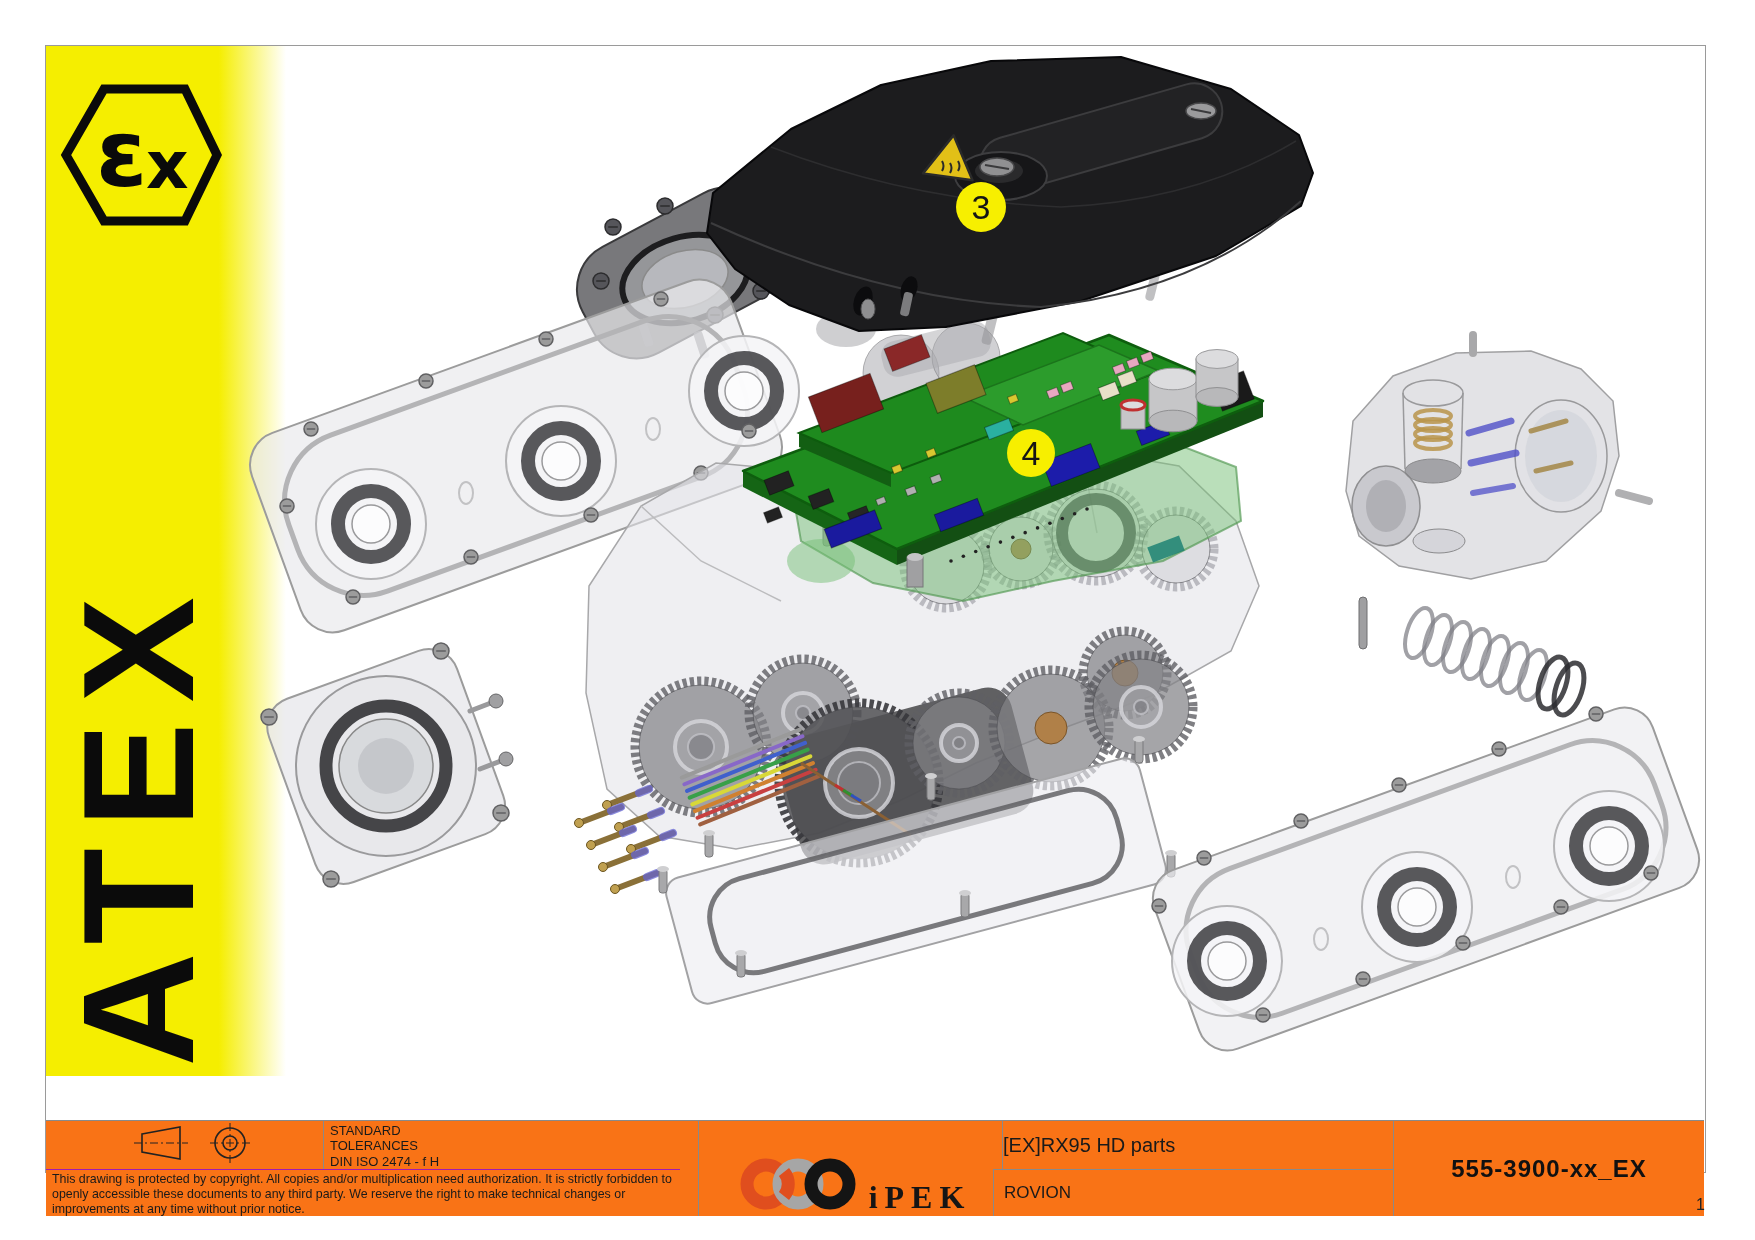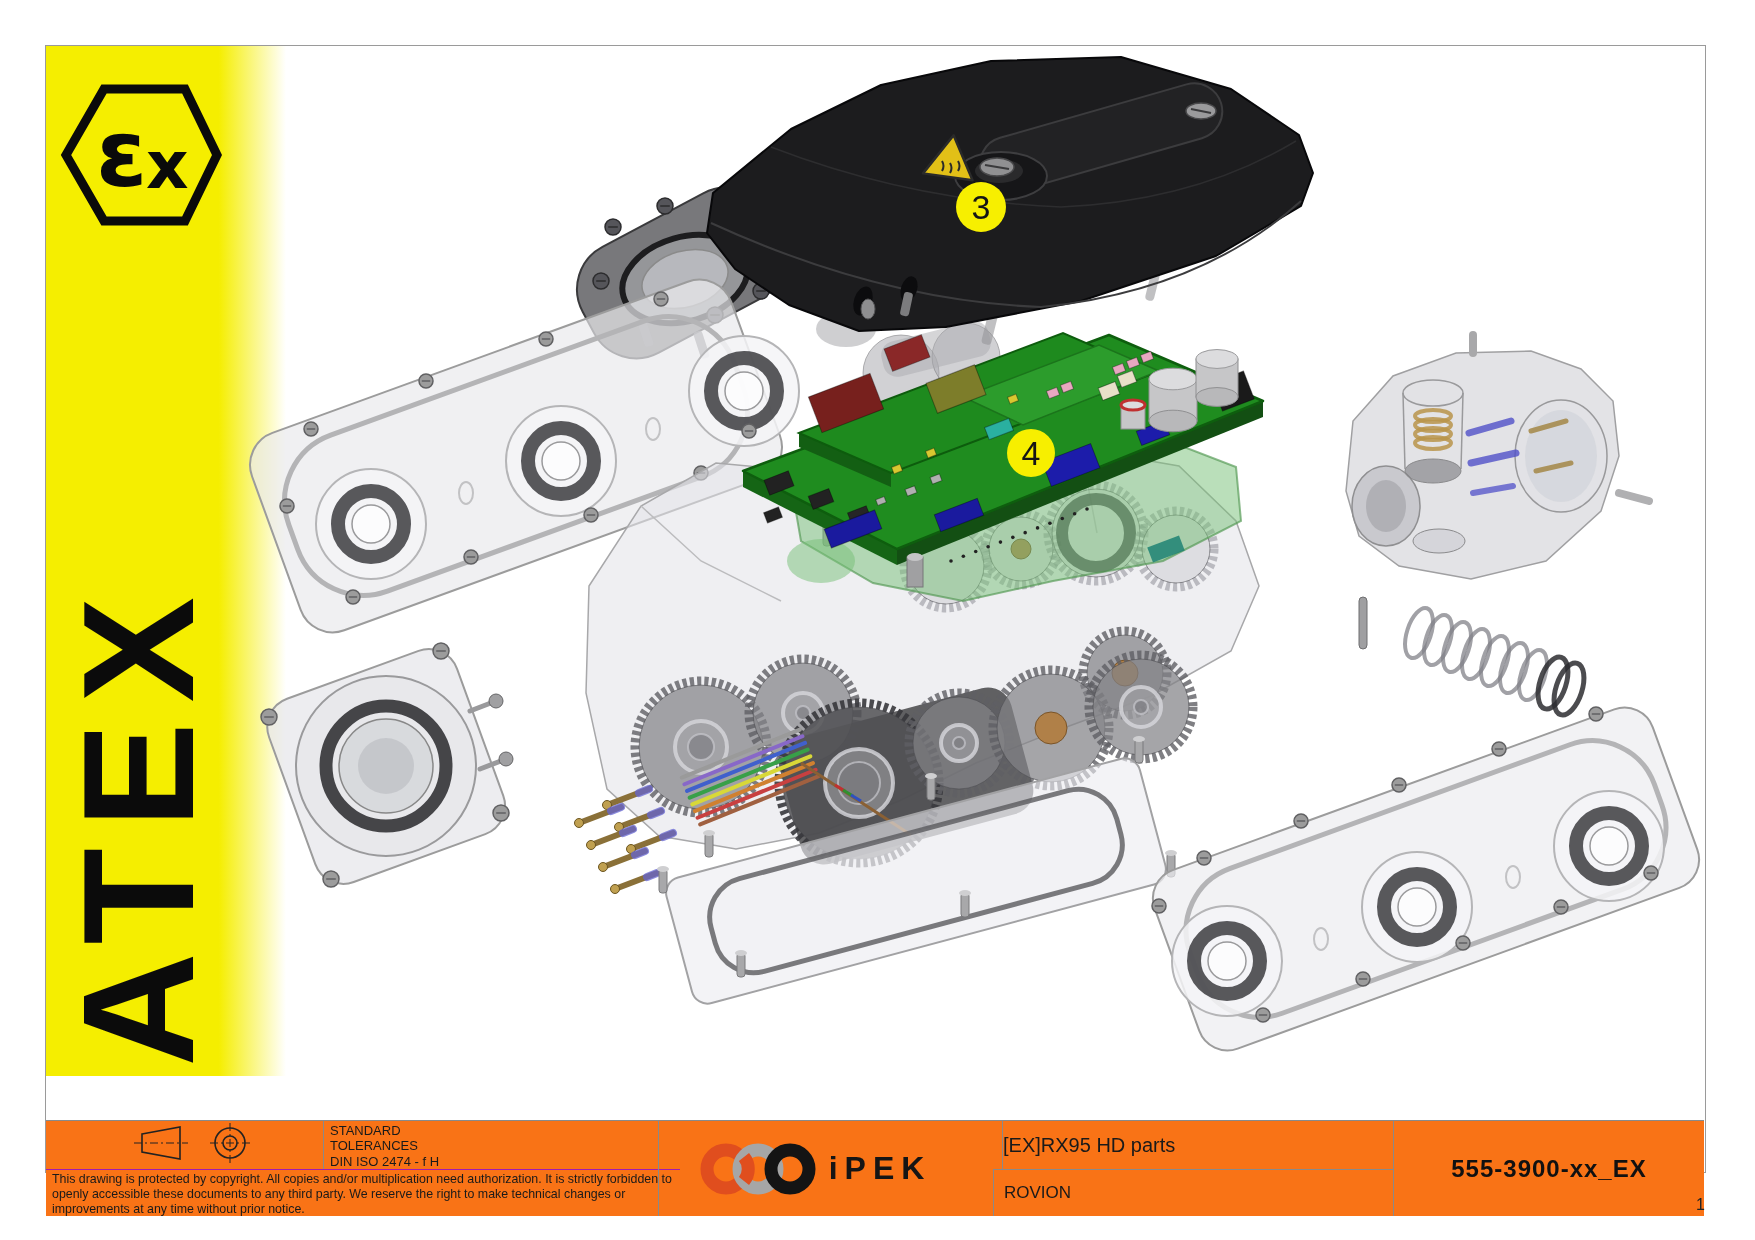--- a/index.html
+++ b/index.html
@@ -17,22 +17,22 @@
   .drawing{position:absolute;left:0;top:0;}
   
   .title-block{position:absolute;left:0;top:1030px;width:1658px;height:95px;
                border-top:1px solid #8a8a8a;background:#f97316;font-size:13px;margin-top:44px;}
   .tb-cell{position:absolute;box-sizing:border-box;}
   .tb-proj{left:0;top:0;width:277px;height:48px;}
   .tb-tol{left:277px;top:0;width:357px;height:48px;border-left:1px solid #8a8a8a;
           padding:2px 6px;font-size:13px;line-height:1.18;}
   .tb-copy{left:0;top:48px;width:634px;height:47px;border-top:1px solid #a21caf;
            padding:2px 6px;font-size:12.4px;line-height:1.2;}
-  .tb-logo{left:612px;top:0;width:313px;height:95px;border-left:1px solid #8a8a8a;
-           display:flex;align-items:center;justify-content:center;}
+  .tb-logo{left:652px;top:0;width:313px;height:95px;border-left:1px solid #8a8a8a;
+           display:flex;align-items:flex-end;justify-content:center;font-family:Liberation Serif, serif;}
   .tb-logo-text{font-size:32px;font-weight:bold;letter-spacing:7px;margin-left:12px;color:#151515;}
   .tb-prod1{left:956px;top:0;width:400px;height:48px;border-left:1px solid #8a8a8a;
             display:flex;align-items:center;font-size:20px;}
   .tb-prod2{left:947px;top:48px;width:400px;height:47px;border-left:1px solid #8a8a8a;
             border-top:1px solid #8a8a8a;display:flex;align-items:center;padding-left:10px;font-size:17px;}
   .tb-num{left:1347px;top:0;width:311px;height:95px;border-left:1px solid #8a8a8a;
           display:flex;align-items:center;justify-content:center;font-weight:bold;
           font-size:24px;letter-spacing:1px;color:#111;}
   .page-number{position:absolute;left:1655px;top:1196px;width:50px;text-align:right;font-size:16px;color:#222;}
 </style>

